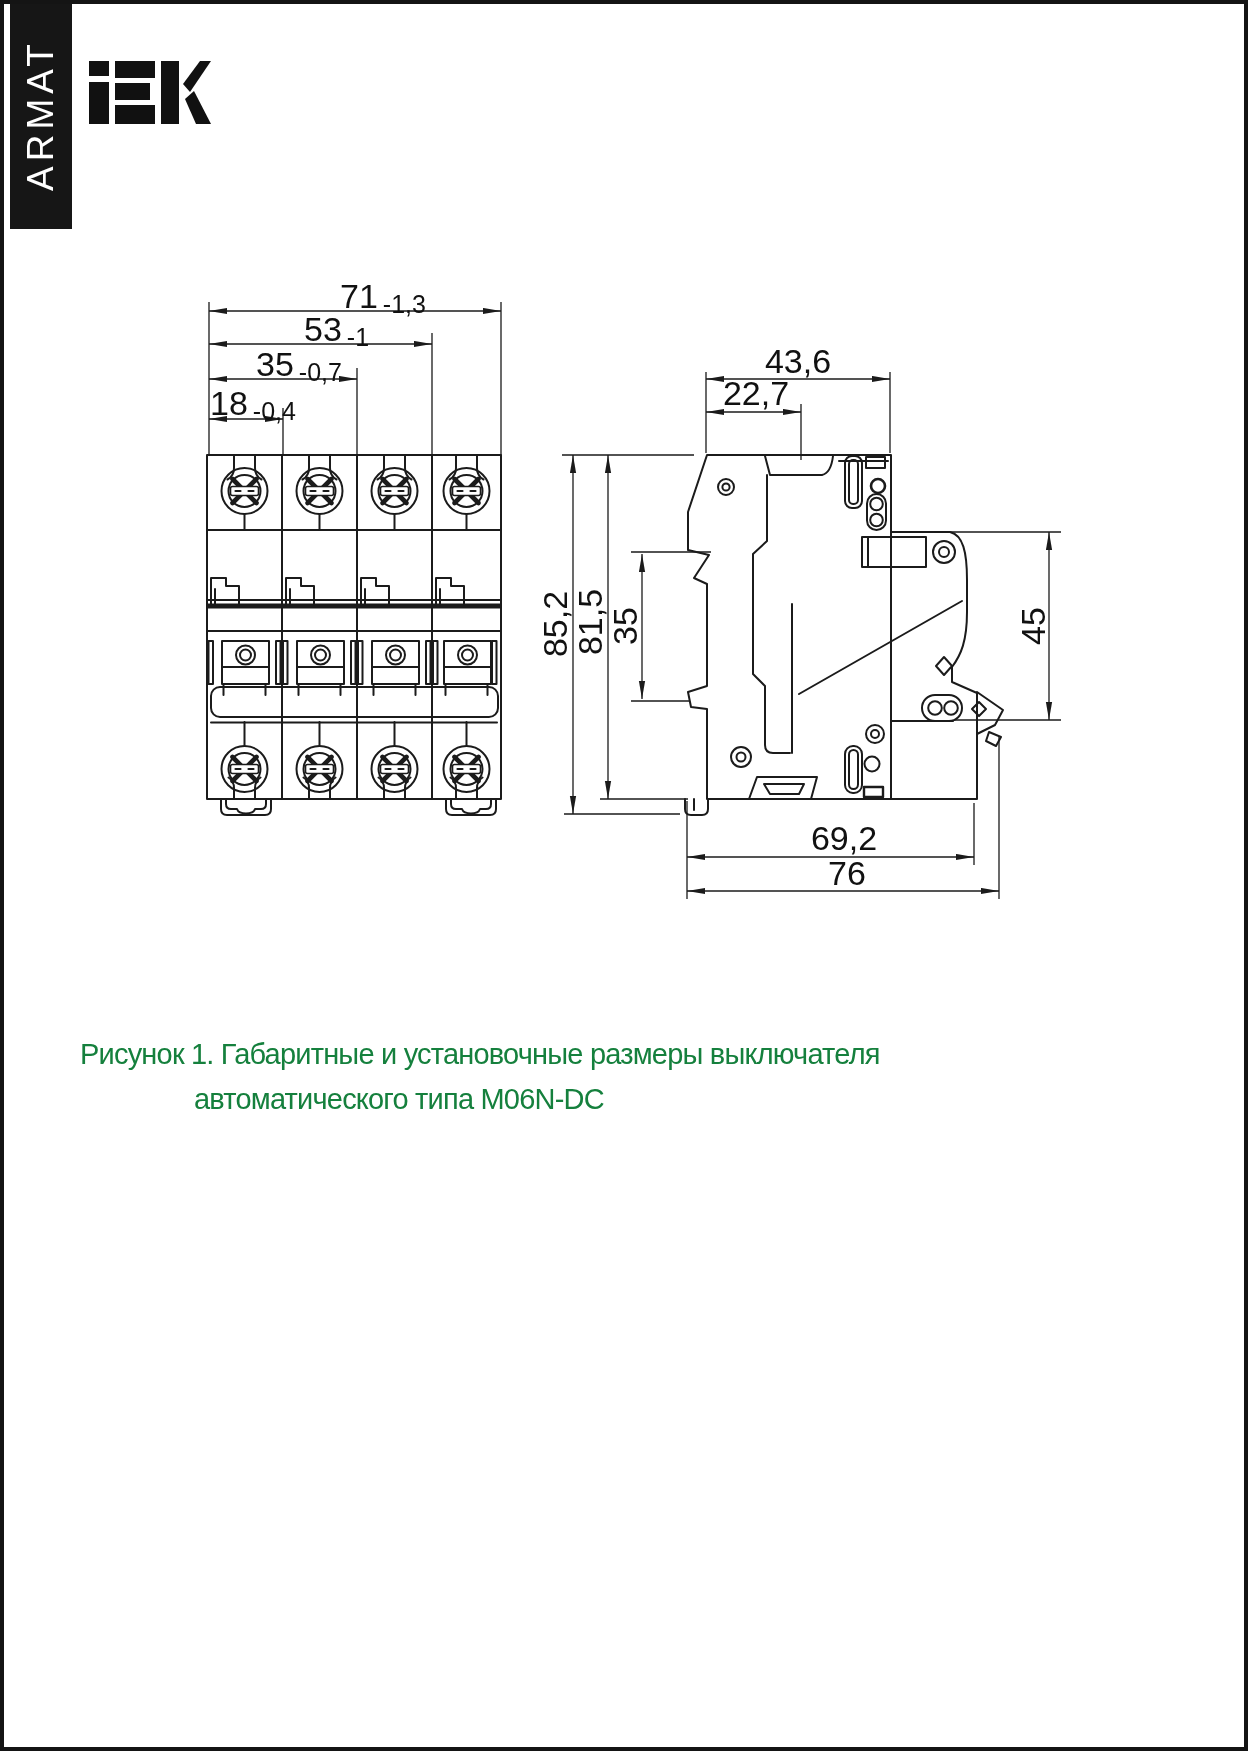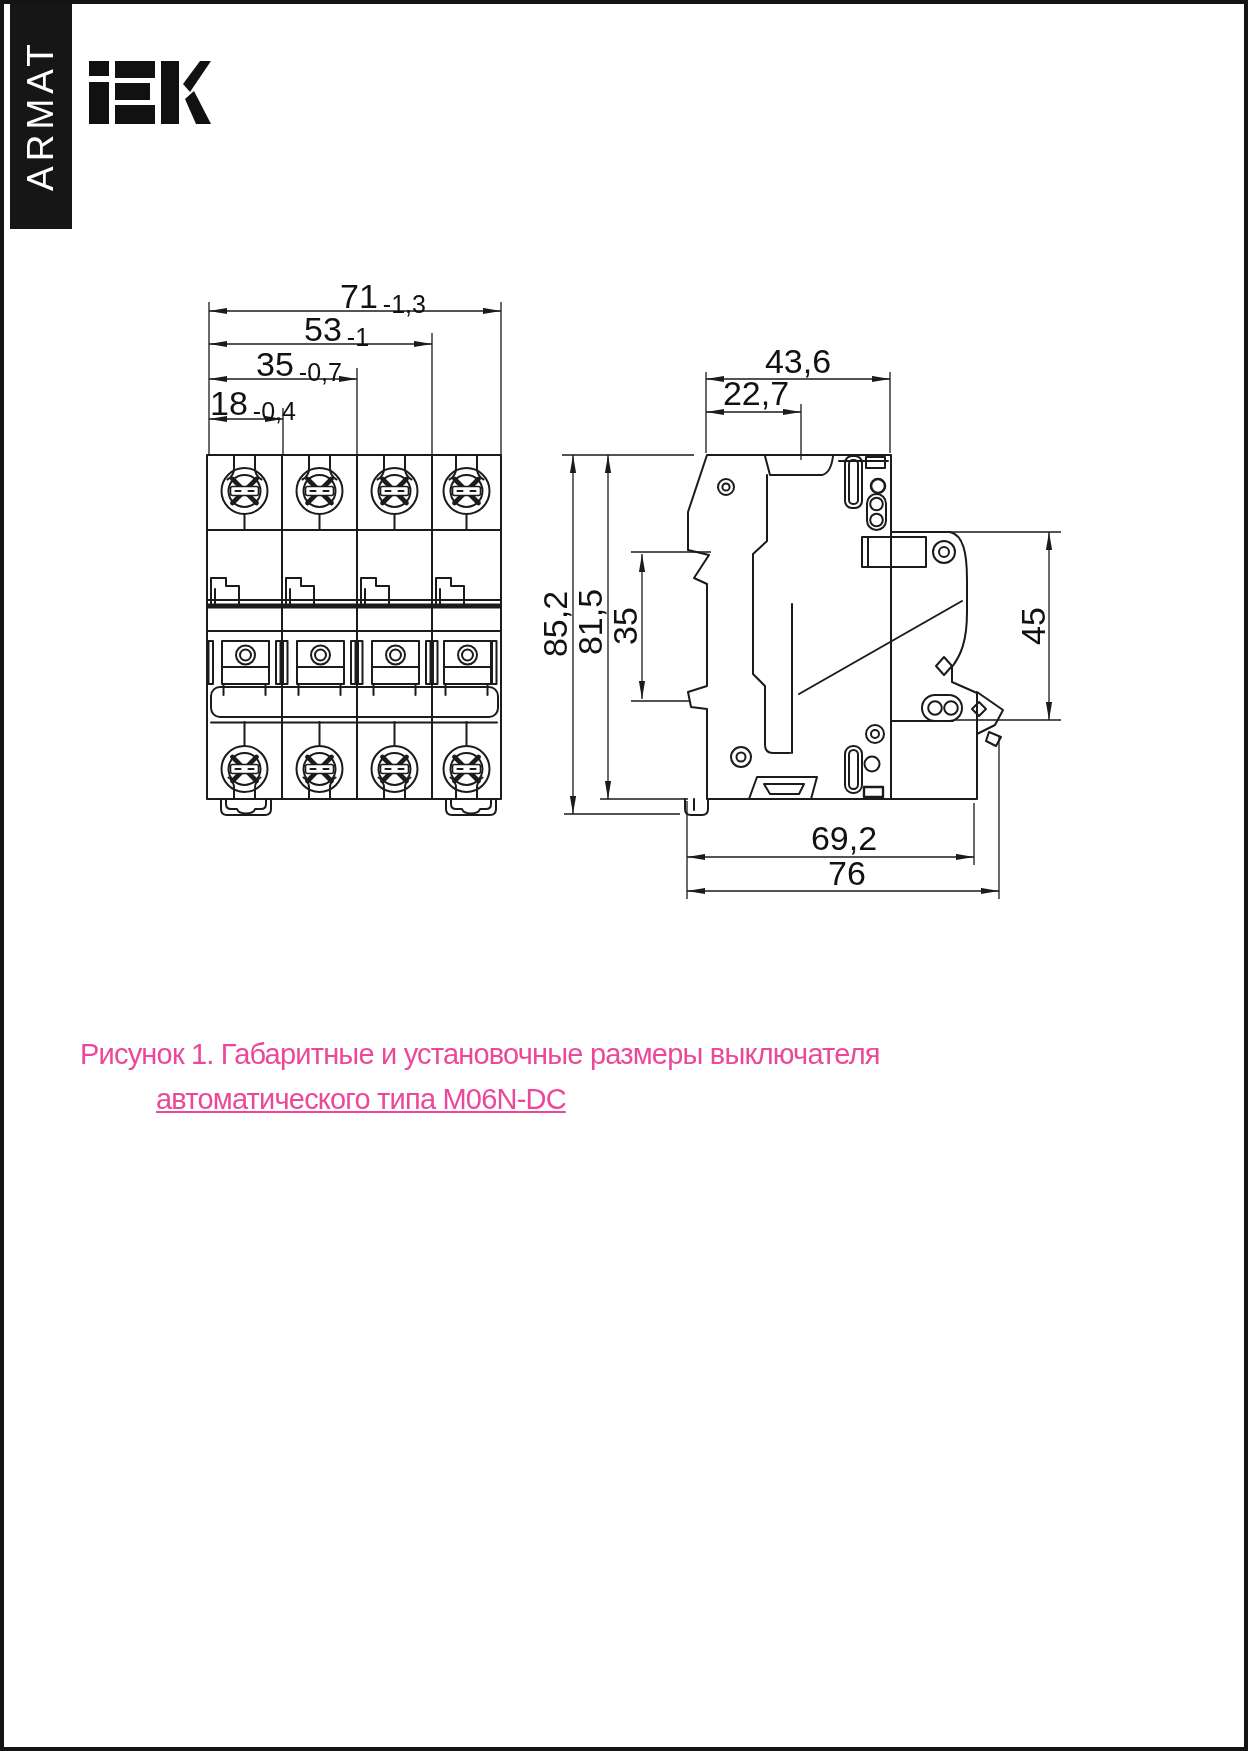--- a/index.html
+++ b/index.html
@@ -27,23 +27,23 @@
   }
   svg.art{position:absolute;left:0;top:0;}
   .obj{fill:none;stroke:#1b1b1b;stroke-width:2;stroke-linejoin:round;stroke-linecap:round;}
   .dim{fill:none;stroke:#1b1b1b;stroke-width:1.3;}
   .dim-text{font-family:"Liberation Sans",sans-serif;font-size:34px;fill:#111;stroke:none;}
   .tol{font-size:25px;}
   .rot{text-anchor:middle;}
   .mid{text-anchor:middle;}
   .caption{
     position:absolute;left:76px;top:1028px;width:820px;
-    font-size:29px;letter-spacing:-0.8px;color:#ec4899;line-height:45px;
-  }
-  .caption .l2{margin-left:76px;text-decoration:underline;}
+    font-size:29px;letter-spacing:-0.8px;color:#15803d;line-height:45px;
+  }
+  .caption .l2{margin-left:114px;}
 </style>
 </head>
 <body>
 
 <div class="page">
 
   <div class="armat">
     <span>ARMAT</span>
   </div>
 

